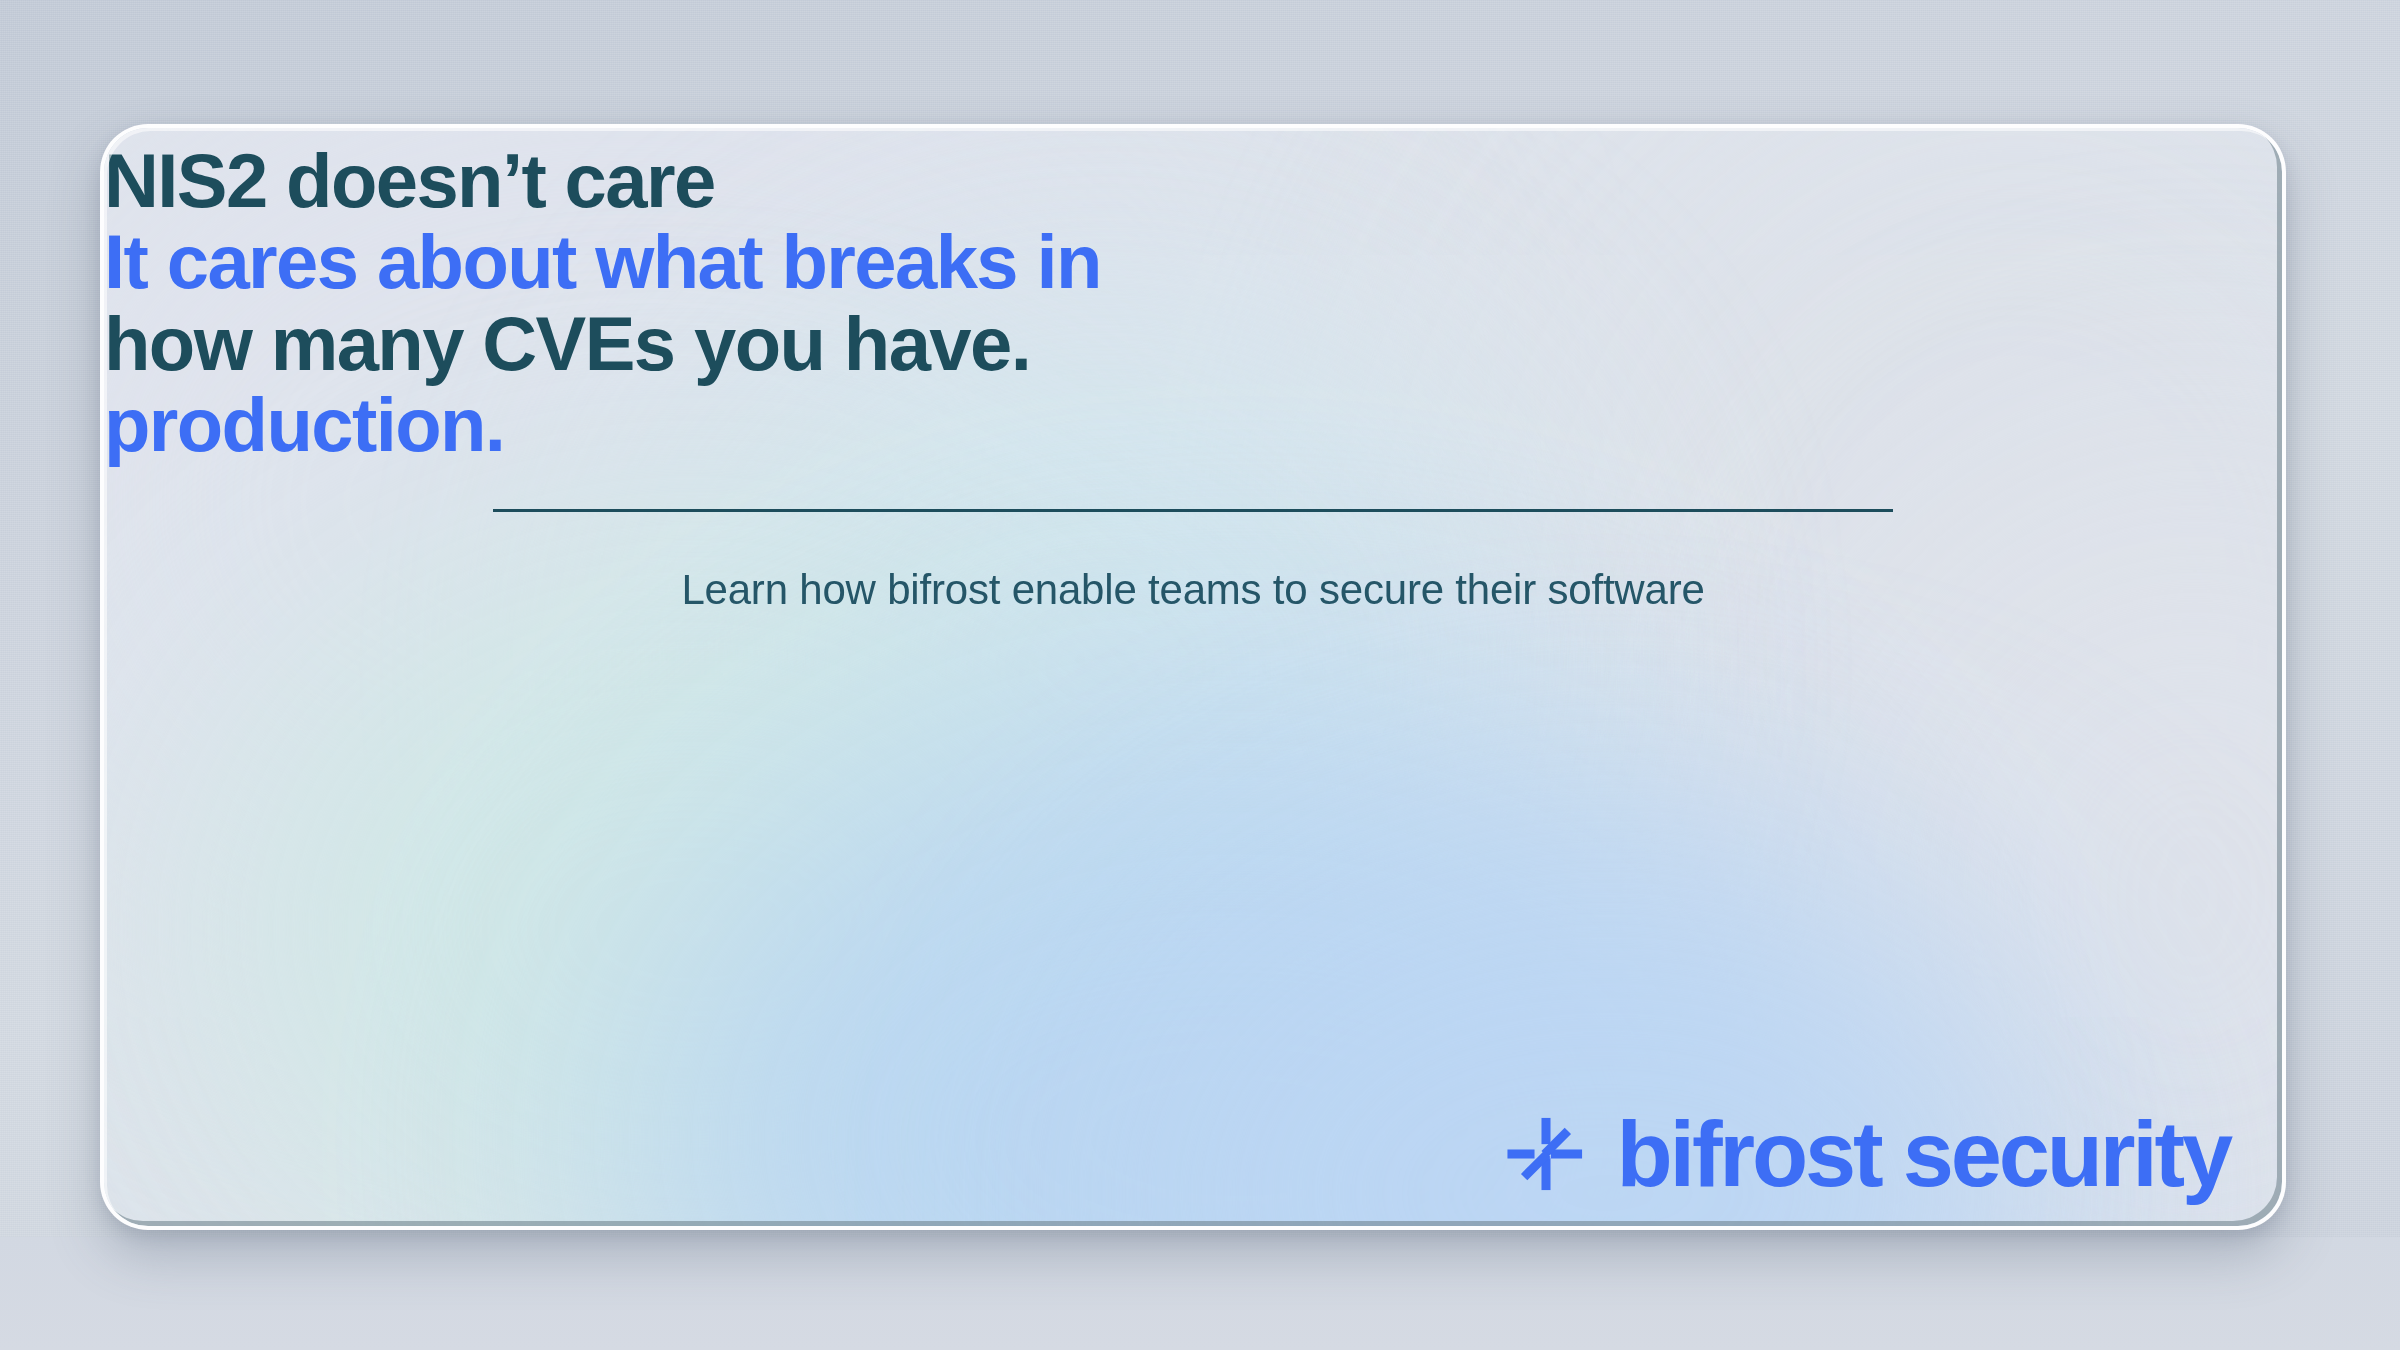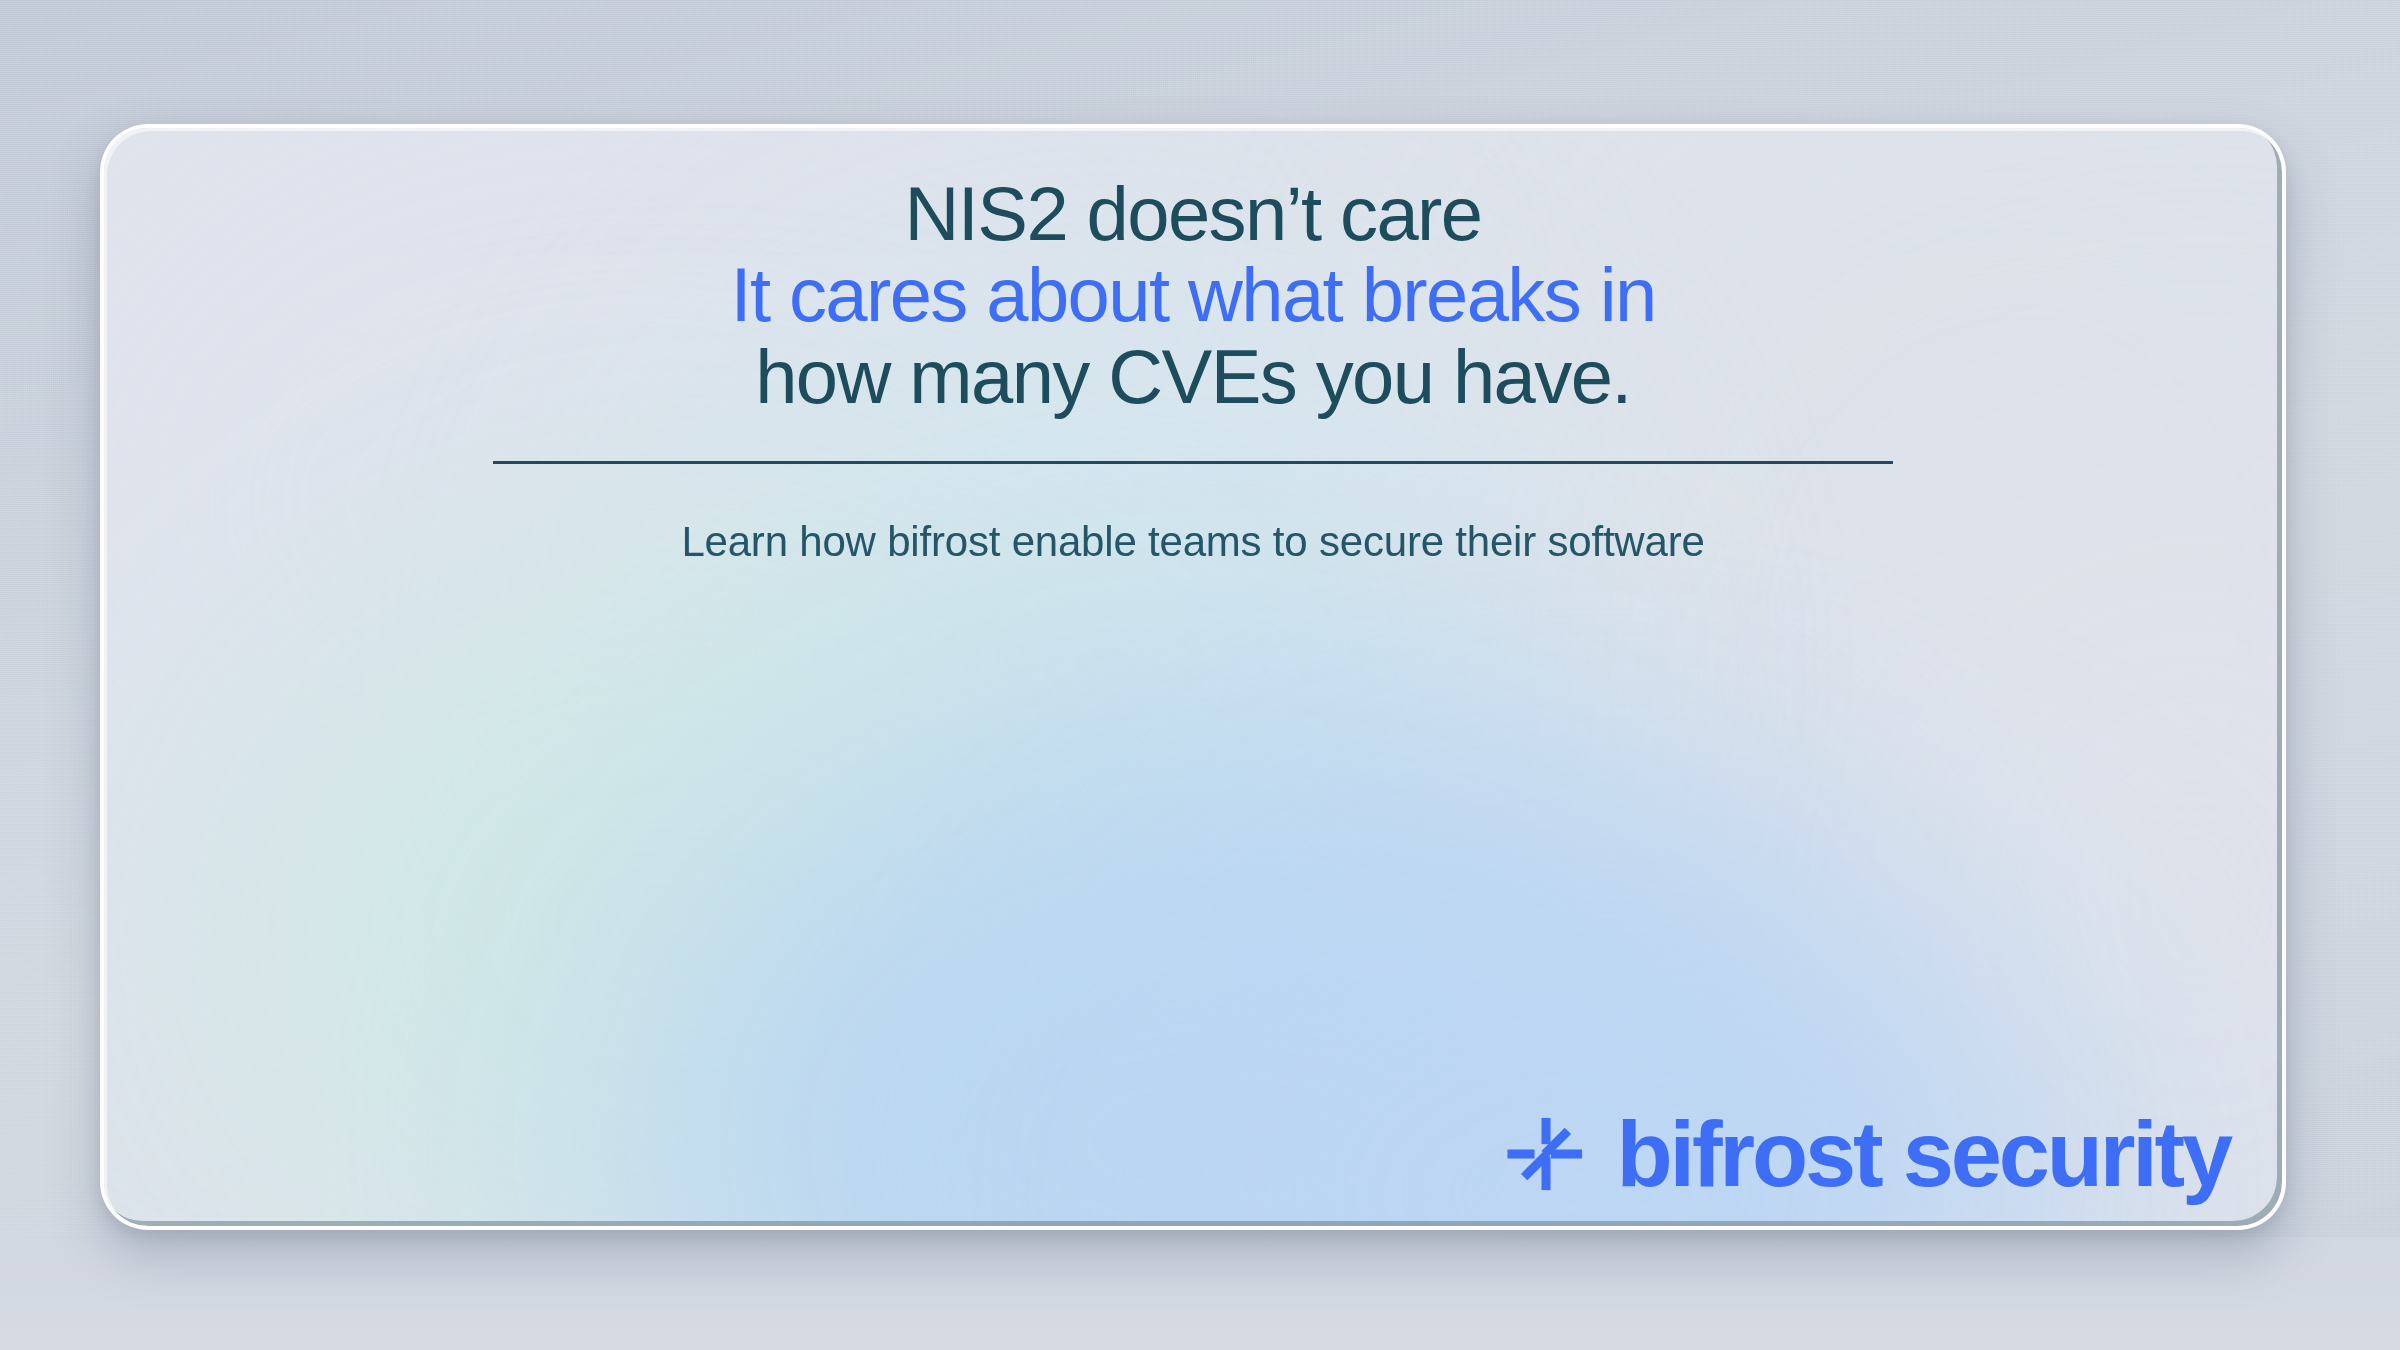--- a/index.html
+++ b/index.html
@@ -71,24 +71,24 @@
   .b-gray  { left:62%;  top:-12%; width:52%;  height:118%; background:#dde2ea; opacity:.95; }
   .b-gray2 { left:78%;  top:30%;  width:36%;  height:80%;  background:#dfe3eb; opacity:.9; }
 
   .card-content{
     position:absolute; inset:0;
     display:flex; flex-direction:column; align-items:center;
   }
 
   
   .headline{
-    margin-top:45px;
+    margin-top:12px;
     width:100%;
-    text-align:center;
-    font-weight:400;
+    text-align:left;
+    font-weight:700;
     font-size:76px;
     line-height:1.07;
     letter-spacing:-1.6px;
     font-stretch:condensed;
   }
   .hl-line{ display:block; white-space:pre; }
   .hl-dark{ color:#1d4d5c; }
   .hl-blue{ color:#3d6ef5; }
 
   
@@ -146,20 +146,21 @@
       <div class="blob b-blue"></div>
       <div class="blob b-blue2"></div>
     </div>
 
     <div class="card-content">
 
       <h1 class="headline">
         <span class="hl-line hl-dark">NIS2 doesn’t care</span>
         <span class="hl-line hl-blue">It cares about what breaks in</span>
         <span class="hl-line hl-dark">how many CVEs you have.</span>
+        <span class="hl-line hl-blue">production.</span>
       </h1>
 
       <div class="divider"></div>
 
       <p class="subtitle">
         <span class="sub-line">Learn how bifrost enable teams to secure their software</span>
       </p>
 
     </div>
 

